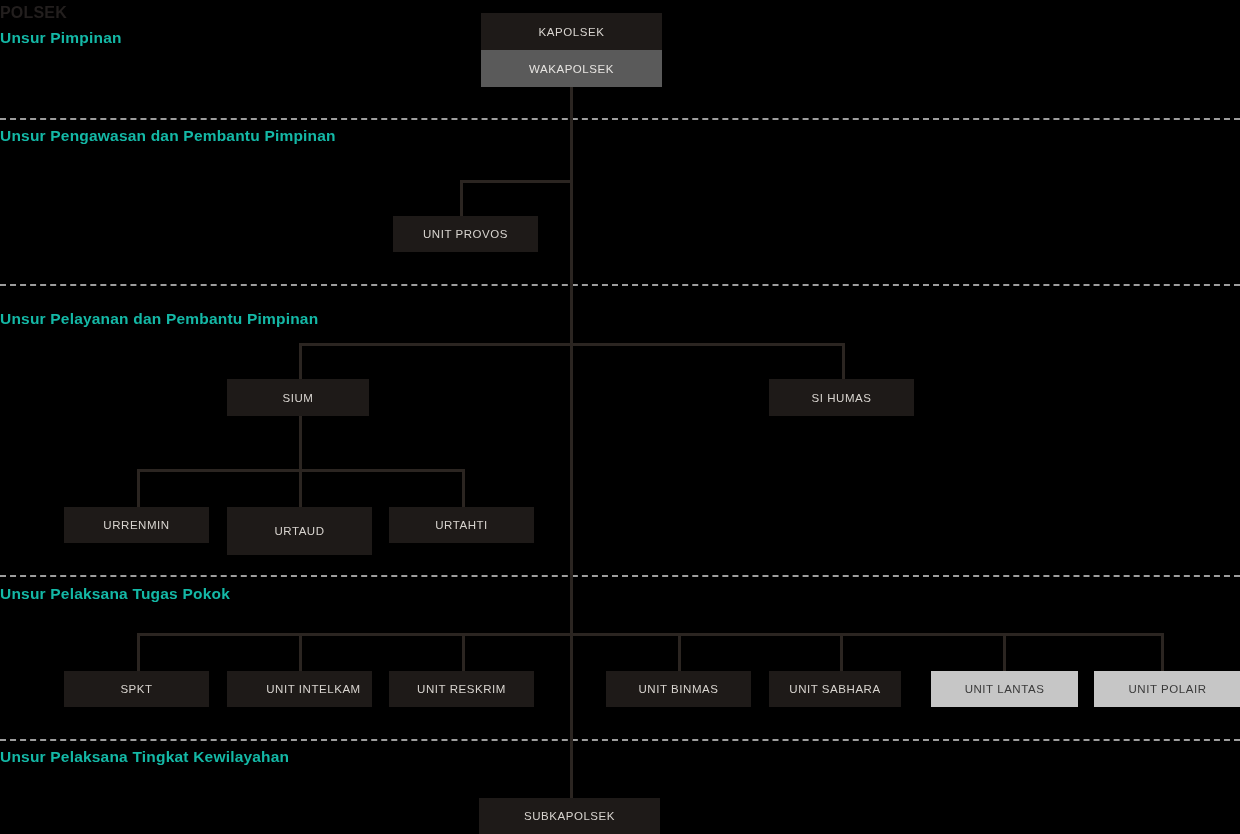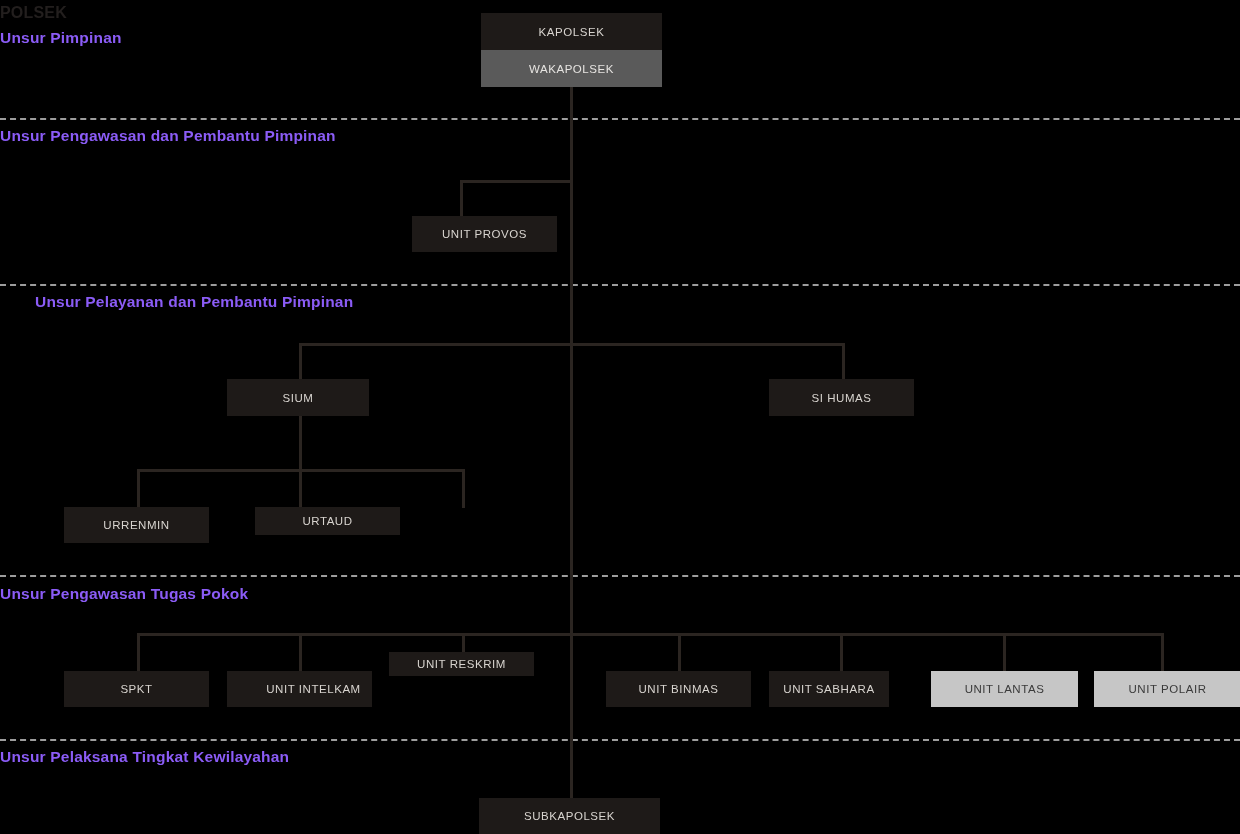--- a/index.html
+++ b/index.html
@@ -16,21 +16,21 @@
     width: 1240px;
     height: 834px;
     overflow: hidden;
     background: #000000;
   }
 
   
   .section-label {
     position: absolute;
     left: 0;
-    color: #8b5cf6;
+    color: #14b8a6;
     font-size: 15.5px;
     font-weight: bold;
     letter-spacing: 0.2px;
     white-space: nowrap;
   }
   .section-label.title-dark {
     color: #231f1e;
     font-size: 16px;
   }
 
@@ -112,50 +112,51 @@
   <div class="divider" style="top:284px;"></div>
   <div class="divider" style="top:575px;"></div>
   <div class="divider" style="top:739px;"></div>
 
   <div class="section-label title-dark" style="top:4px;">POLSEK</div>
 
   <div class="section-label" style="top:29px;">Unsur Pimpinan</div>
 
   <div class="section-label" style="top:127px;">Unsur Pengawasan dan Pembantu Pimpinan</div>
 
-  <div class="section-label" style="top:293px;margin-left:35px;">Unsur Pelayanan dan Pembantu Pimpinan</div>
+  <div class="section-label" style="top:310px;">Unsur Pelayanan dan Pembantu Pimpinan</div>
 
-  <div class="section-label" style="top:585px;">Unsur Pengawasan Tugas Pokok</div>
+  <div class="section-label" style="top:585px;">Unsur Pelaksana Tugas Pokok</div>
 
   <div class="section-label" style="top:748px;">Unsur Pelaksana Tingkat Kewilayahan</div>
 
   <div class="node dark" style="left:481px; top:13px; width:181px; height:37px;">KAPOLSEK</div>
 
   <div class="node gray" style="left:481px; top:50px; width:181px; height:37px;">WAKAPOLSEK</div>
 
-  <div class="node dark" style="left:412px; top:216px; width:145px; height:36px;">UNIT PROVOS</div>
+  <div class="node dark" style="left:393px; top:216px; width:145px; height:36px;">UNIT PROVOS</div>
 
   <div class="node dark" style="left:227px; top:379px; width:142px; height:37px;">SIUM</div>
 
   <div class="node dark" style="left:769px; top:379px; width:145px; height:37px;">SI HUMAS</div>
 
   <div class="node dark" style="left:64px; top:507px; width:145px; height:36px;">URRENMIN</div>
 
-  <div class="node dark" style="left:227px; top:507px; width:145px; height:28px;margin-left:28px;">URTAUD</div>
+  <div class="node dark" style="left:227px; top:507px; width:145px; height:48px;">URTAUD</div>
 
+  <div class="node dark" style="left:389px; top:507px; width:145px; height:36px;">URTAHTI</div>
 
   <div class="node dark" style="left:64px; top:671px; width:145px; height:36px;">SPKT</div>
 
   <div class="node dark" style="left:227px; top:671px; width:145px; height:36px;padding-left:28px;">UNIT INTELKAM</div>
 
-  <div class="node dark" style="left:389px; top:652px; width:145px; height:24px;">UNIT RESKRIM</div>
+  <div class="node dark" style="left:389px; top:671px; width:145px; height:36px;">UNIT RESKRIM</div>
 
   <div class="node dark" style="left:606px; top:671px; width:145px; height:36px;">UNIT BINMAS</div>
 
-  <div class="node dark" style="left:769px; top:671px; width:120px; height:36px;">UNIT SABHARA</div>
+  <div class="node dark" style="left:769px; top:671px; width:132px; height:36px;">UNIT SABHARA</div>
 
   <div class="node light" style="left:931px; top:671px; width:147px; height:36px;">UNIT LANTAS</div>
 
   <div class="node dark" style="left:479px; top:798px; width:181px; height:36px;">SUBKAPOLSEK</div>
 
   <div class="node light" style="left:1094px; top:671px; width:147px; height:36px;">UNIT POLAIR</div>
 
 </div>
 
 </body></html>

